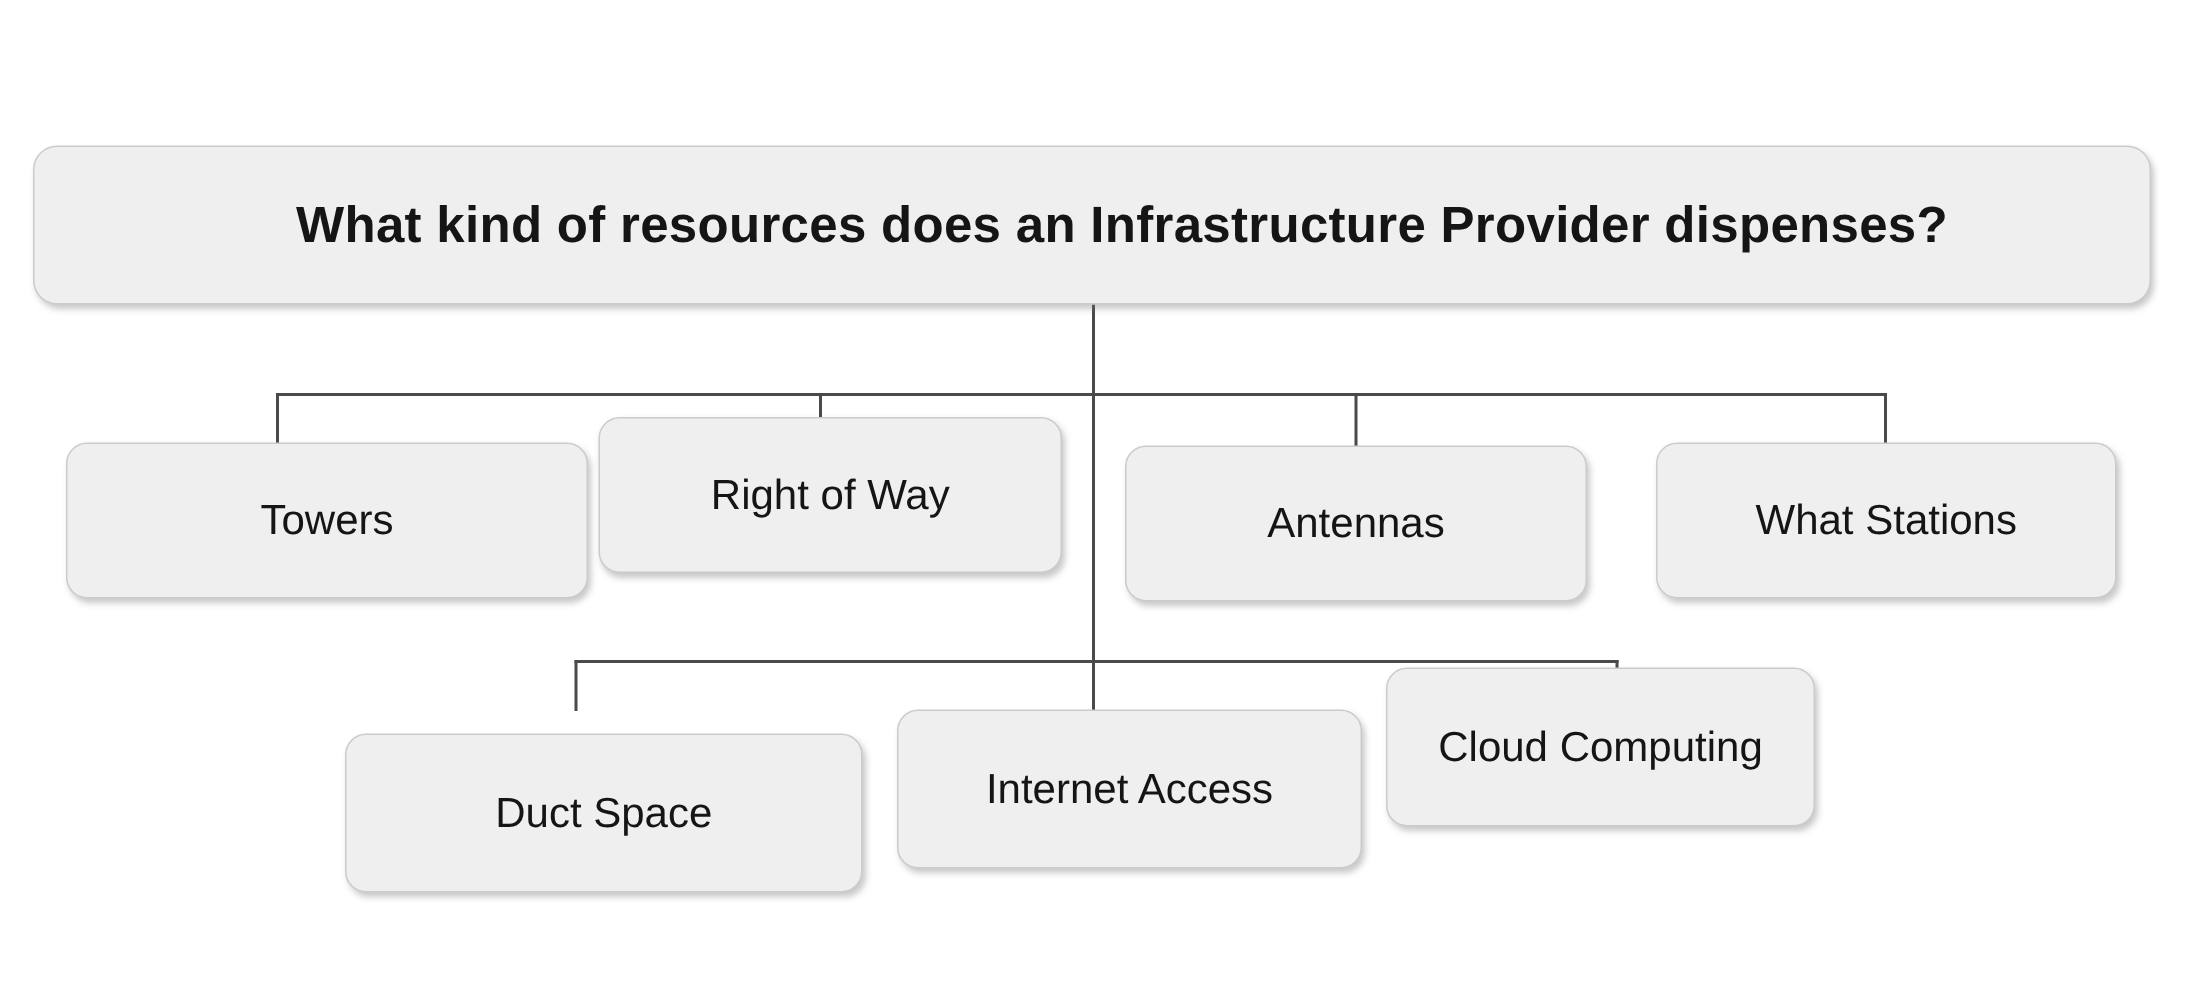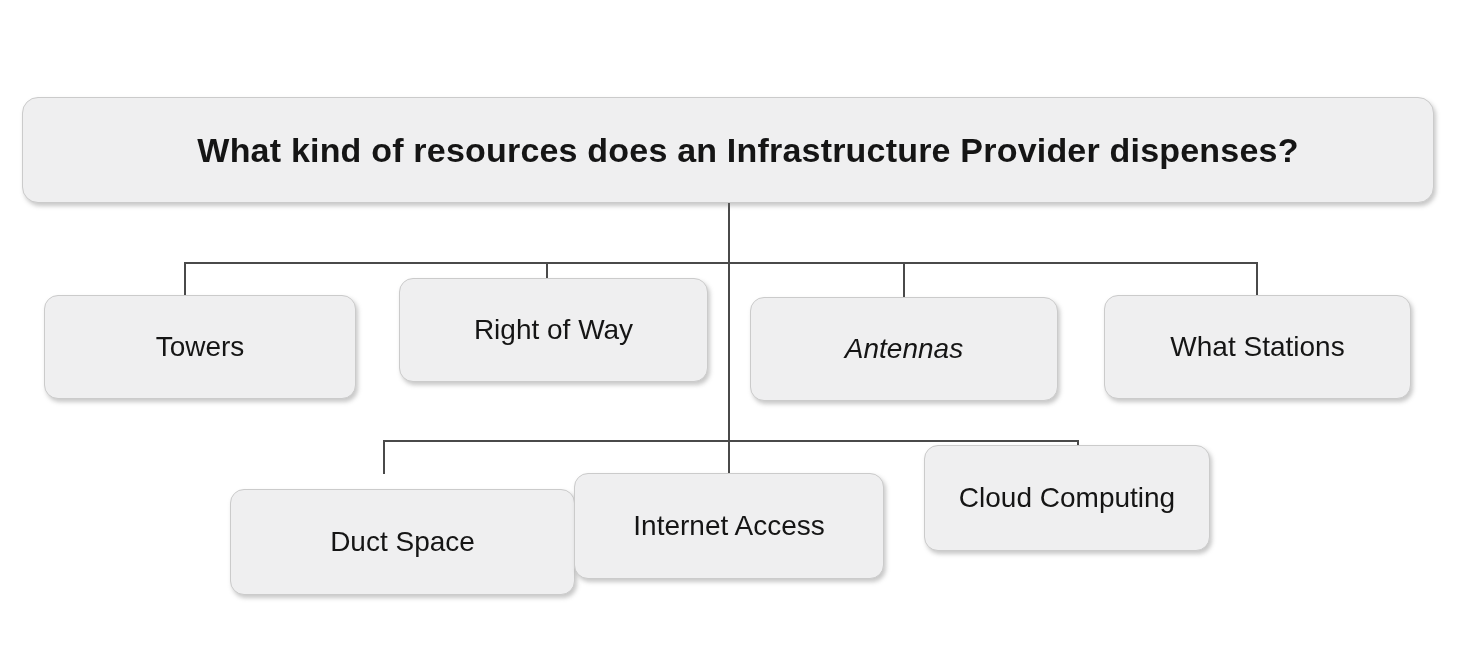--- a/index.html
+++ b/index.html
@@ -37,27 +37,27 @@
     font-size:34px;
     font-weight:700;
     letter-spacing:0.2px;
     padding-left:40px;
   }
   .node.leaf{
     font-size:28px;
     font-weight:400;
   }
   
-  .n-towers        {left:44px;   top:295px; width:312px; height:104px;}
+  .n-towers        {left:44px;   top:295px; width:348px; height:104px;}
   .n-right-of-way  {left:399px;  top:278px; width:309px; height:104px;}
-  .n-antennas      {left:750px;  top:297px; width:308px; height:104px;font-style:italic;}
+  .n-antennas      {left:750px;  top:297px; width:308px; height:104px;}
   .n-base-stations {left:1104px; top:295px; width:307px; height:104px;}
   
   .n-duct-space     {left:230px; top:489px; width:345px; height:106px;text-align:right;}
-  .n-internet-access{left:574px; top:473px; width:310px; height:106px;}
+  .n-internet-access{left:598px; top:473px; width:310px; height:106px;}
   .n-cloud-computing{left:924px; top:445px; width:286px; height:106px;}
 
   .line{
     position:absolute;
     background:var(--connector);
     z-index:1;
   }
   .l-trunk   {left:728px; top:203px; width:2px;   height:271px;}
   .l-row1-h  {left:184px; top:262px; width:1074px;height:2px;}
   .l-d1a     {left:184px; top:262px; width:2px;   height:34px;}

